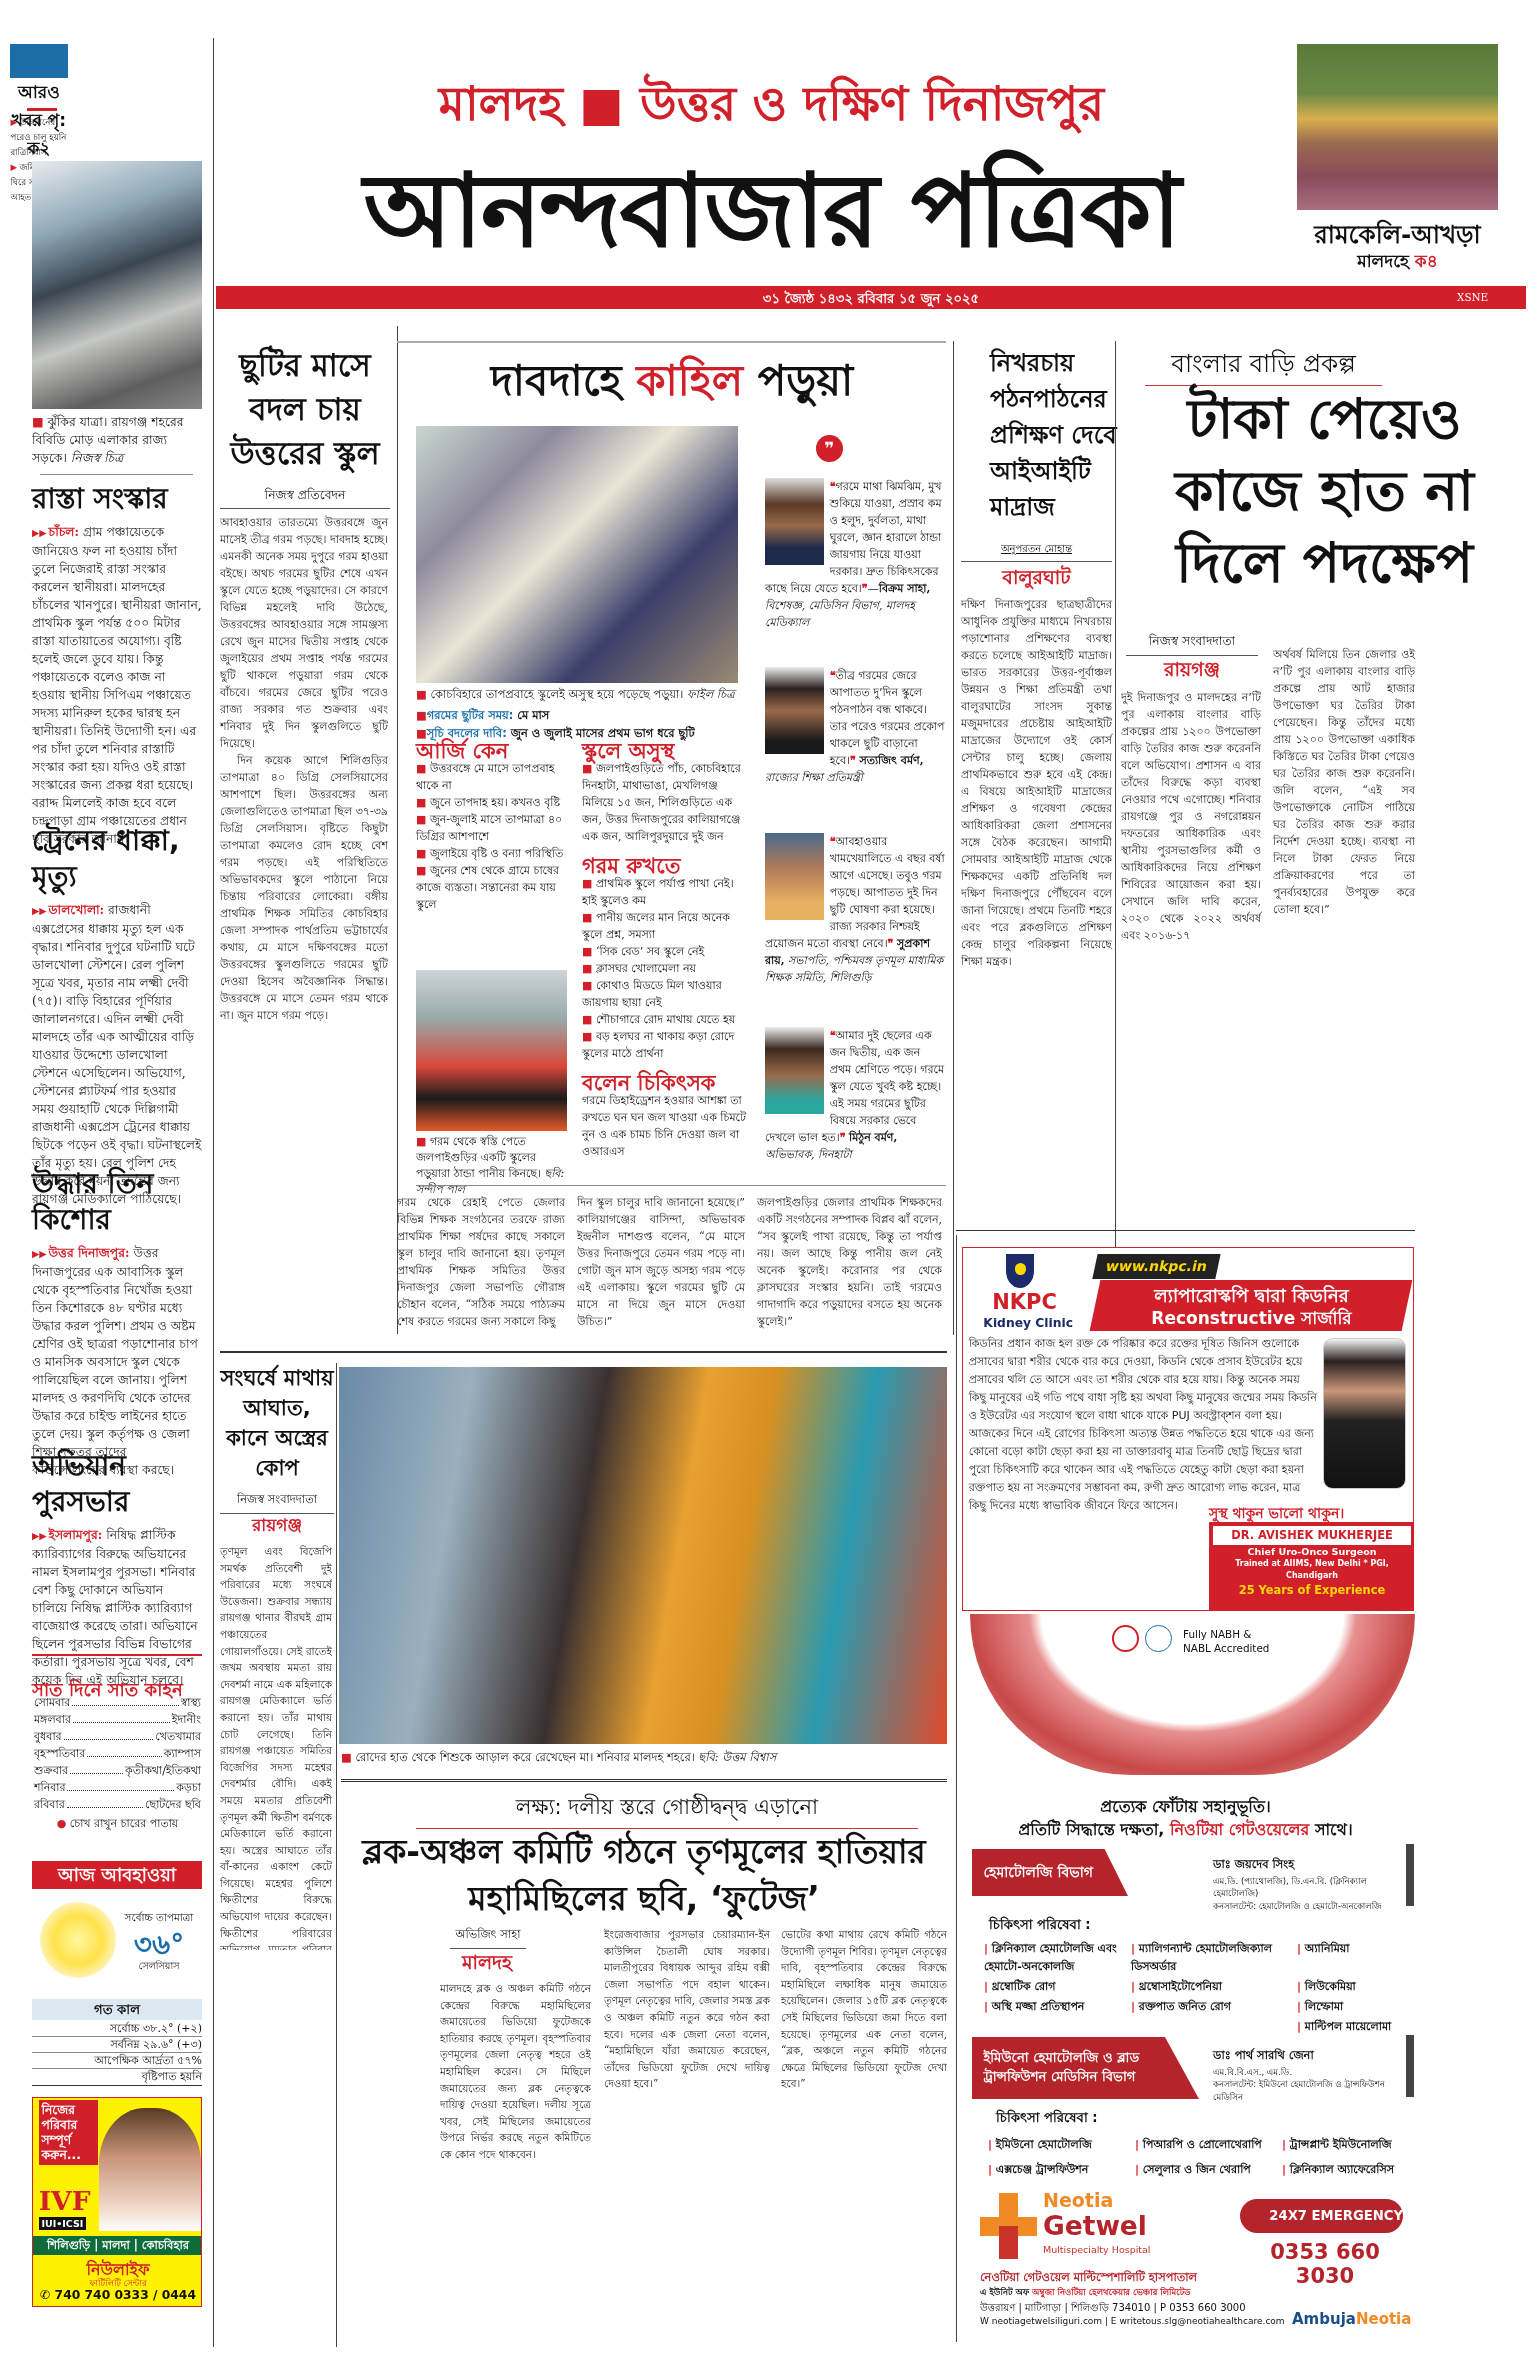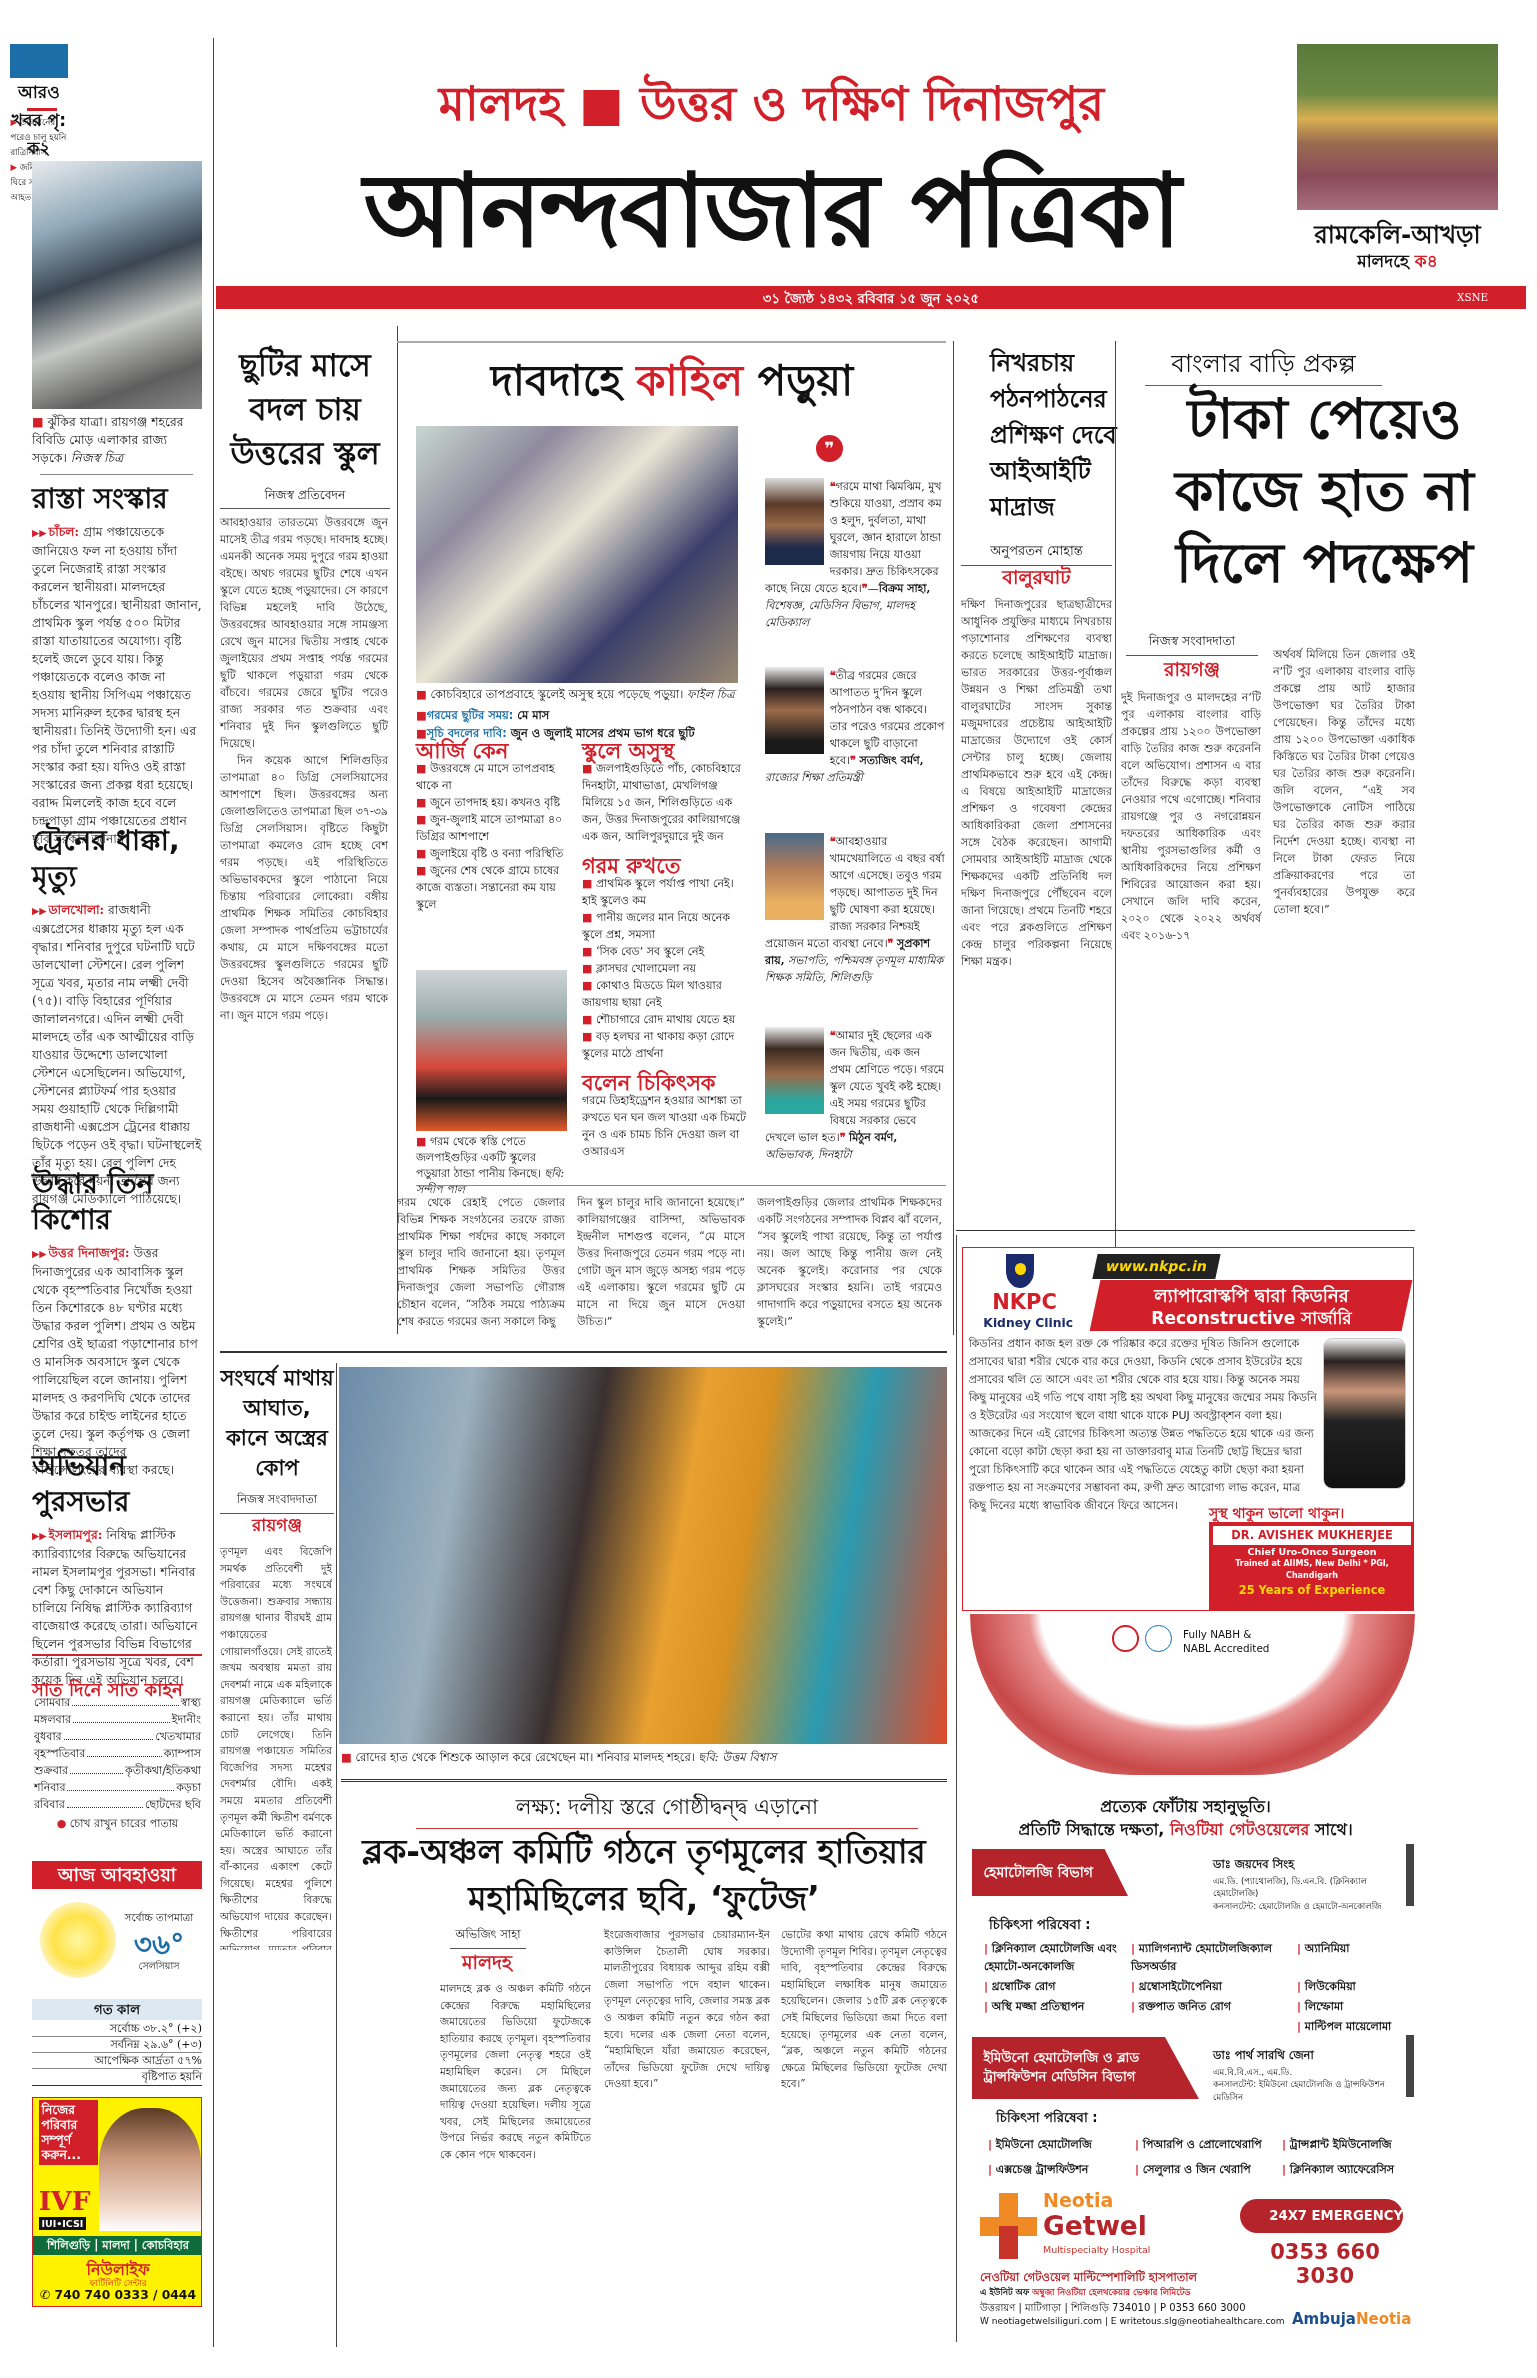--- a/index.html
+++ b/index.html
@@ -209,21 +209,21 @@
   <span class="quote-mark">❝</span><span>আমার দুই ছেলের এক জন দ্বিতীয়, এক জন প্রথম শ্রেণিতে পড়ে। গরমে স্কুল যেতে খুবই কষ্ট হচ্ছে। এই সময় গরমের ছুটির বিষয়ে সরকার ভেবে দেখলে ভাল হত।</span><span class="quote-mark">❞</span> <b>মিঠুন বর্মণ,</b> <i>অভিভাবক, দিনহাটা</i>
 </div>
 
 <div class="abs" style="left:416px;top:1185px;width:530px;height:0.9px;background:#888"></div>
 <div class="abs body-text" style="left:397px;top:1194px;width:168px;font-size:11px;line-height:17px;">গরম থেকে রেহাই পেতে জেলার বিভিন্ন শিক্ষক সংগঠনের তরফে রাজ্য প্রাথমিক শিক্ষা পর্ষদের কাছে সকালে স্কুল চালুর দাবি জানানো হয়। তৃণমূল প্রাথমিক শিক্ষক সমিতির উত্তর দিনাজপুর জেলা সভাপতি গৌরাঙ্গ চৌহান বলেন, “সঠিক সময়ে পাঠ্যক্রম শেষ করতে গরমের জন্য সকালে কিছু</div>
 <div class="abs body-text" style="left:577px;top:1194px;width:168px;font-size:11px;line-height:17px;">দিন স্কুল চালুর দাবি জানানো হয়েছে।” কালিয়াগঞ্জের বাসিন্দা, অভিভাবক ইন্দ্রনীল দাশগুপ্ত বলেন, “মে মাসে উত্তর দিনাজপুরে তেমন গরম পড়ে না। গোটা জুন মাস জুড়ে অসহ্য গরম পড়ে এই এলাকায়। স্কুলে গরমের ছুটি মে মাসে না দিয়ে জুন মাসে দেওয়া উচিত।”</div>
 <div class="abs body-text" style="left:757px;top:1194px;width:185px;font-size:11px;line-height:17px;">জলপাইগুড়ির জেলার প্রাথমিক শিক্ষকদের একটি সংগঠনের সম্পাদক বিপ্লব ঝাঁ বলেন, “সব স্কুলেই পাখা রয়েছে, কিন্তু তা পর্যাপ্ত নয়। জল আছে কিন্তু পানীয় জল নেই অনেক স্কুলেই। করোনার পর থেকে ক্লাসঘরের সংস্কার হয়নি। তাই গরমেও গাদাগাদি করে পড়ুয়াদের বসতে হয় অনেক স্কুলেই।”</div>
 
 <div class="col-rule" style="left:953px;top:341px;height:994px;"></div>
 <div class="abs" style="left:990px;top:345px;width:151px;text-align:left;font:bold 24px/36px 'DejaVu Sans',sans-serif;">নিখরচায় পঠনপাঠনের প্রশিক্ষণ দেবে আইআইটি মাদ্রাজ</div>
-<div class="abs" style="left:961px;top:541px;width:151px;text-align:center;font-size:13px;border-bottom:1.9px solid #555;padding-bottom:2.8px;">অনুপরতন মোহান্ত</div>
+<div class="abs" style="left:961px;top:541px;width:151px;text-align:center;font-size:10px;border-bottom:1.9px solid #555;padding-bottom:2.8px;text-decoration:underline;">অনুপরতন মোহান্ত</div>
 <div class="abs dateline" style="left:961px;top:563px;width:151px;font-size:19px;">বালুরঘাট</div>
 <div class="abs body-text" style="left:961px;top:596px;width:151px;font-size:11px;line-height:17px;">দক্ষিণ দিনাজপুরের ছাত্রছাত্রীদের আধুনিক প্রযুক্তির মাধ্যমে নিখরচায় পড়াশোনার প্রশিক্ষণের ব্যবস্থা করতে চলেছে আইআইটি মাদ্রাজ। ভারত সরকারের উত্তর-পূর্বাঞ্চল উন্নয়ন ও শিক্ষা প্রতিমন্ত্রী তথা বালুরঘাটের সাংসদ সুকান্ত মজুমদারের প্রচেষ্টায় আইআইটি মাদ্রাজের উদ্যোগে ওই কোর্স সেন্টার চালু হচ্ছে। জেলায় প্রাথমিকভাবে শুরু হবে এই কেন্দ্র। এ বিষয়ে আইআইটি মাদ্রাজের প্রশিক্ষণ ও গবেষণা কেন্দ্রের আধিকারিকরা জেলা প্রশাসনের সঙ্গে বৈঠক করেছেন। আগামী সোমবার আইআইটি মাদ্রাজ থেকে শিক্ষকদের একটি প্রতিনিধি দল দক্ষিণ দিনাজপুরে পৌঁছবেন বলে জানা গিয়েছে। প্রথমে তিনটি শহরে এবং পরে ব্লকগুলিতে প্রশিক্ষণ কেন্দ্র চালুর পরিকল্পনা নিয়েছে শিক্ষা মন্ত্রক।</div>
 
 <div class="col-rule" style="left:1115px;top:341px;height:994px;"></div>
 <div class="abs" style="left:1145px;top:345px;width:237px;text-align:center;font:24.6px 'DejaVu Sans',sans-serif;border-bottom:0.9px solid #c33;">বাংলার বাড়ি প্রকল্প</div>
 <div class="abs" style="left:1121px;top:383px;width:407px;text-align:center;font:bold 55px/72px 'DejaVu Sans',sans-serif;">টাকা পেয়েও কাজে হাত না দিলে পদক্ষেপ</div>
 <div class="abs" style="left:1126px;top:632px;width:132px;text-align:center;font-size:12.3px;border-bottom:1.9px solid #555;padding-bottom:2.8px;">নিজস্ব সংবাদদাতা</div>
 <div class="abs dateline" style="left:1126px;top:655px;width:132px;font-size:19px;">রায়গঞ্জ</div>
 <div class="abs body-text" style="left:1121px;top:689px;width:140px;font-size:11px;line-height:17px;">দুই দিনাজপুর ও মালদহের ন’টি পুর এলাকায় বাংলার বাড়ি প্রকল্পের প্রায় ১২০০ উপভোক্তা বাড়ি তৈরির কাজ শুরু করেননি বলে অভিযোগ। প্রশাসন এ বার তাঁদের বিরুদ্ধে কড়া ব্যবস্থা নেওয়ার পথে এগোচ্ছে। শনিবার রায়গঞ্জে পুর ও নগরোন্নয়ন দফতরের আধিকারিক এবং স্থানীয় পুরসভাগুলির কর্মী ও আধিকারিকদের নিয়ে প্রশিক্ষণ শিবিরের আয়োজন করা হয়। সেখানে জলি দাবি করেন, ২০২০ থেকে ২০২২ অর্থবর্ষ এবং ২০১৬-১৭</div>
 <div class="abs body-text" style="left:1273px;top:646px;width:142px;font-size:11px;line-height:17px;">অর্থবর্ষ মিলিয়ে তিন জেলার ওই ন’টি পুর এলাকায় বাংলার বাড়ি প্রকল্পে প্রায় আট হাজার উপভোক্তা ঘর তৈরির টাকা পেয়েছেন। কিন্তু তাঁদের মধ্যে প্রায় ১২০০ উপভোক্তা একাধিক কিস্তিতে ঘর তৈরির টাকা পেয়েও ঘর তৈরির কাজ শুরু করেননি। জলি বলেন, “এই সব উপভোক্তাকে নোটিস পাঠিয়ে ঘর তৈরির কাজ শুরু করার নির্দেশ দেওয়া হচ্ছে। ব্যবস্থা না নিলে টাকা ফেরত নিয়ে প্রক্রিয়াকরণের পরে তা পুনর্ব্যবহারের উপযুক্ত করে তোলা হবে।”</div>

